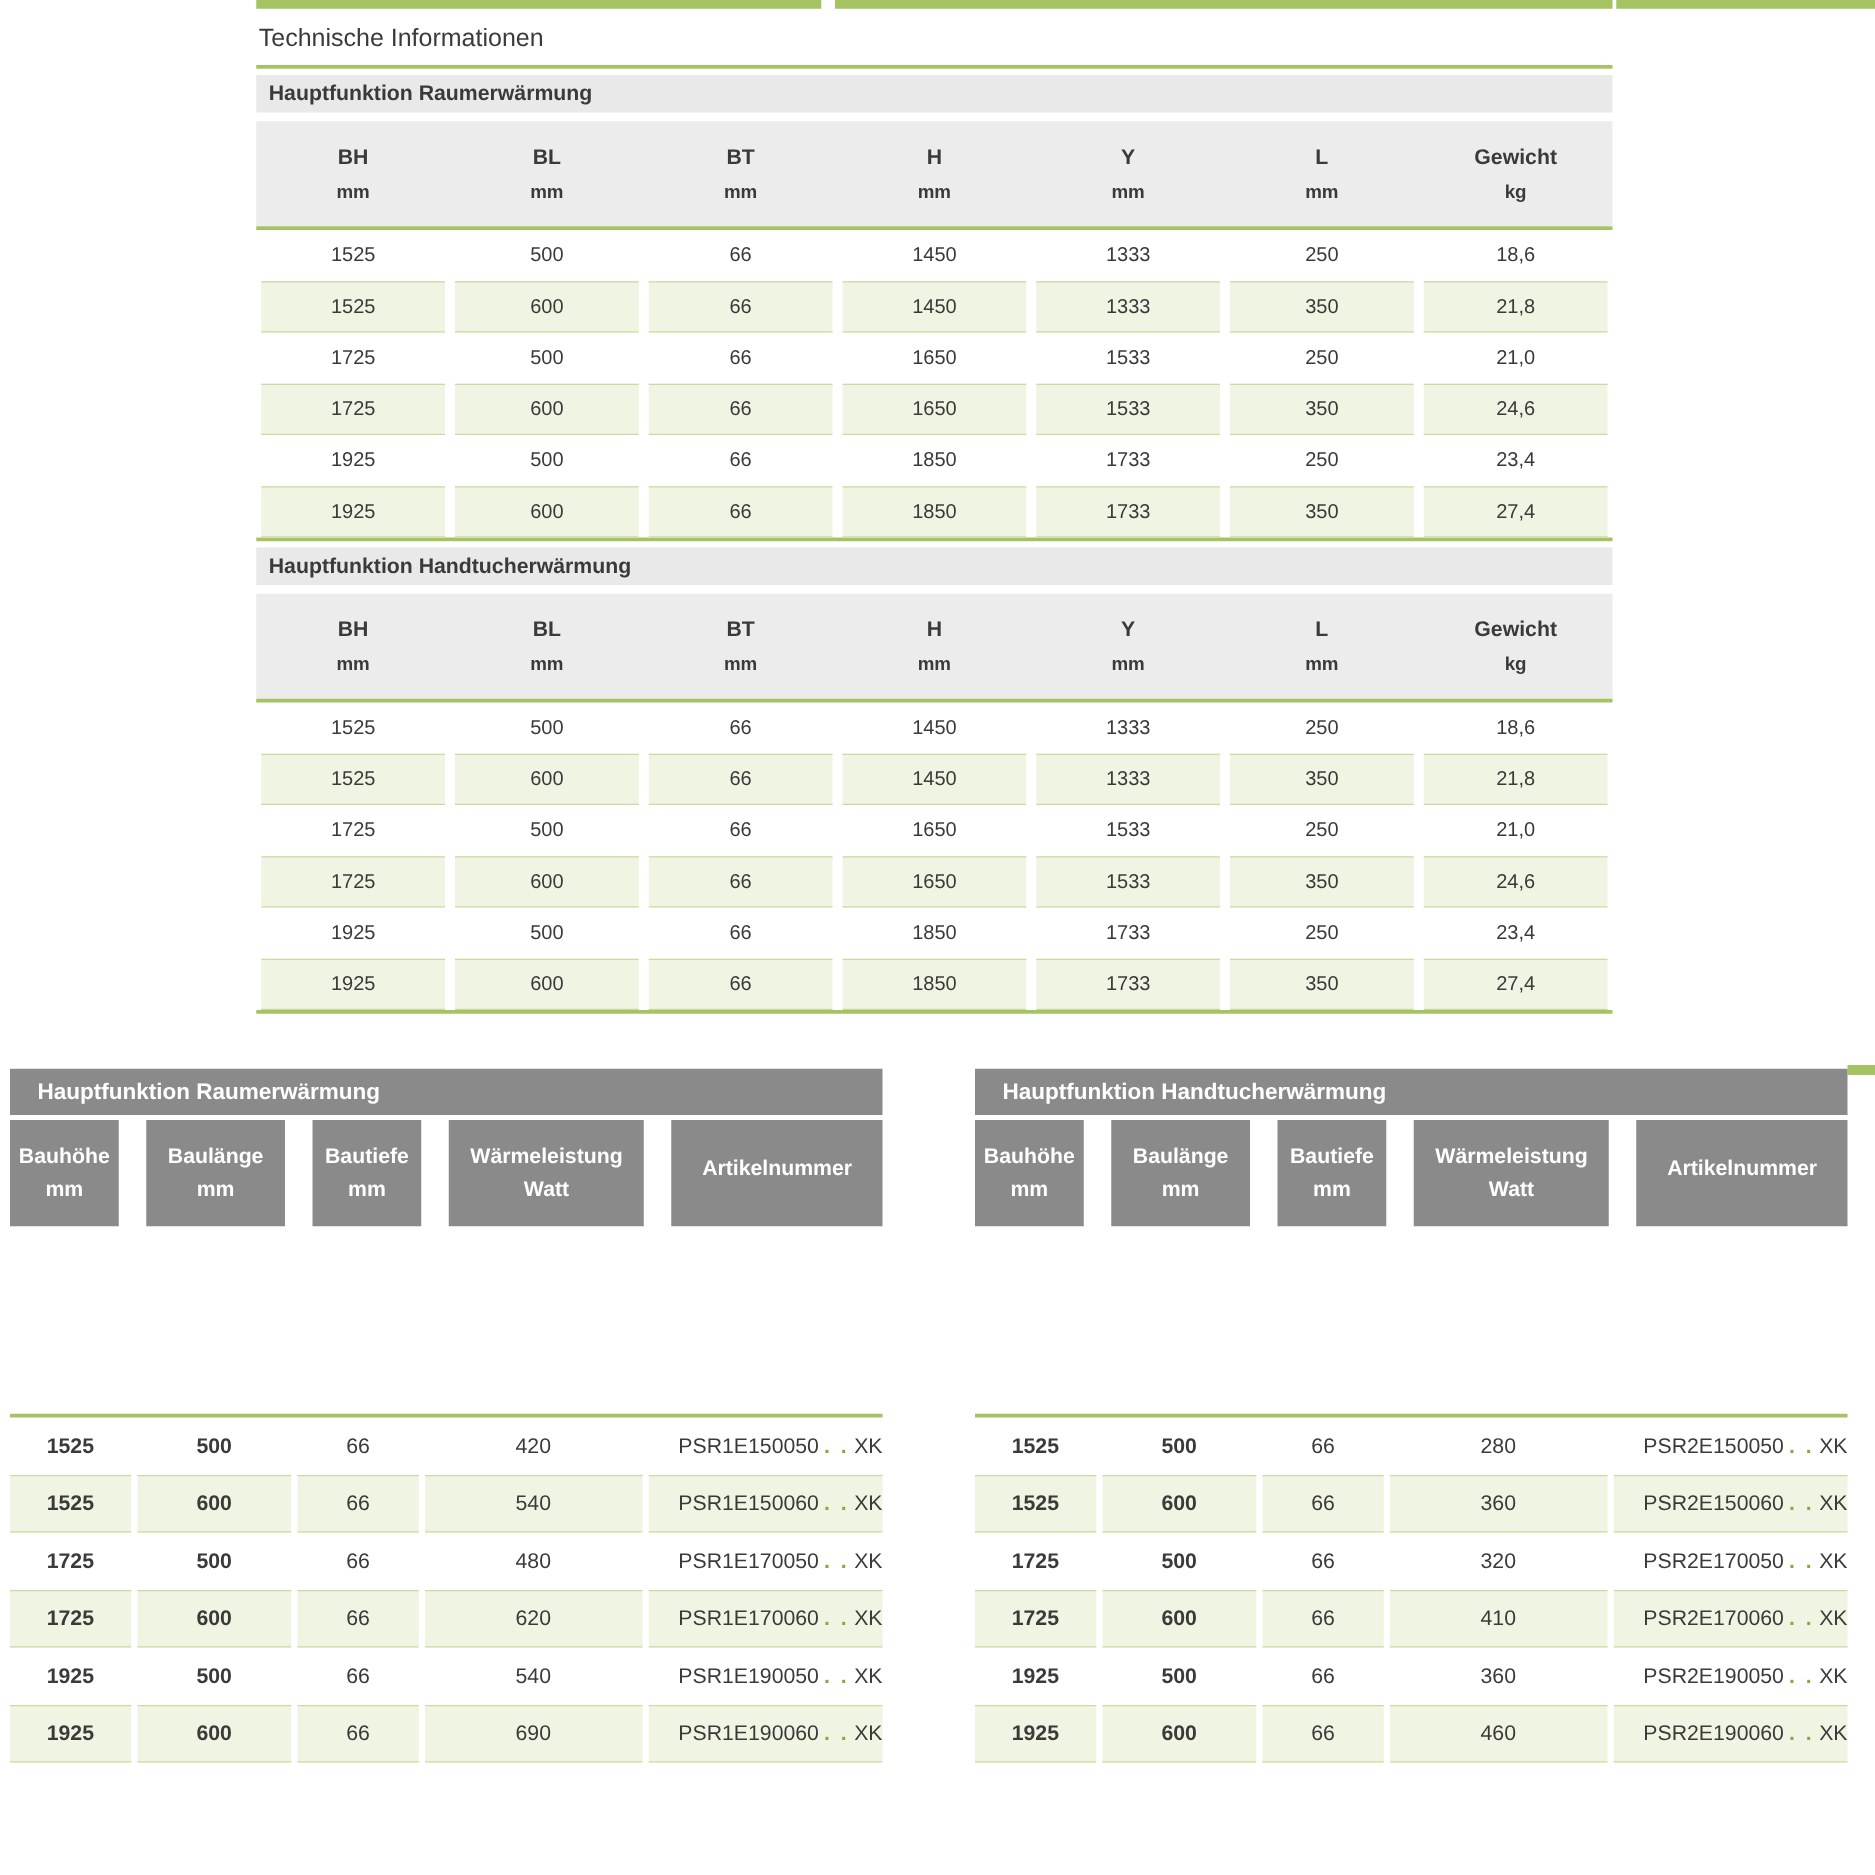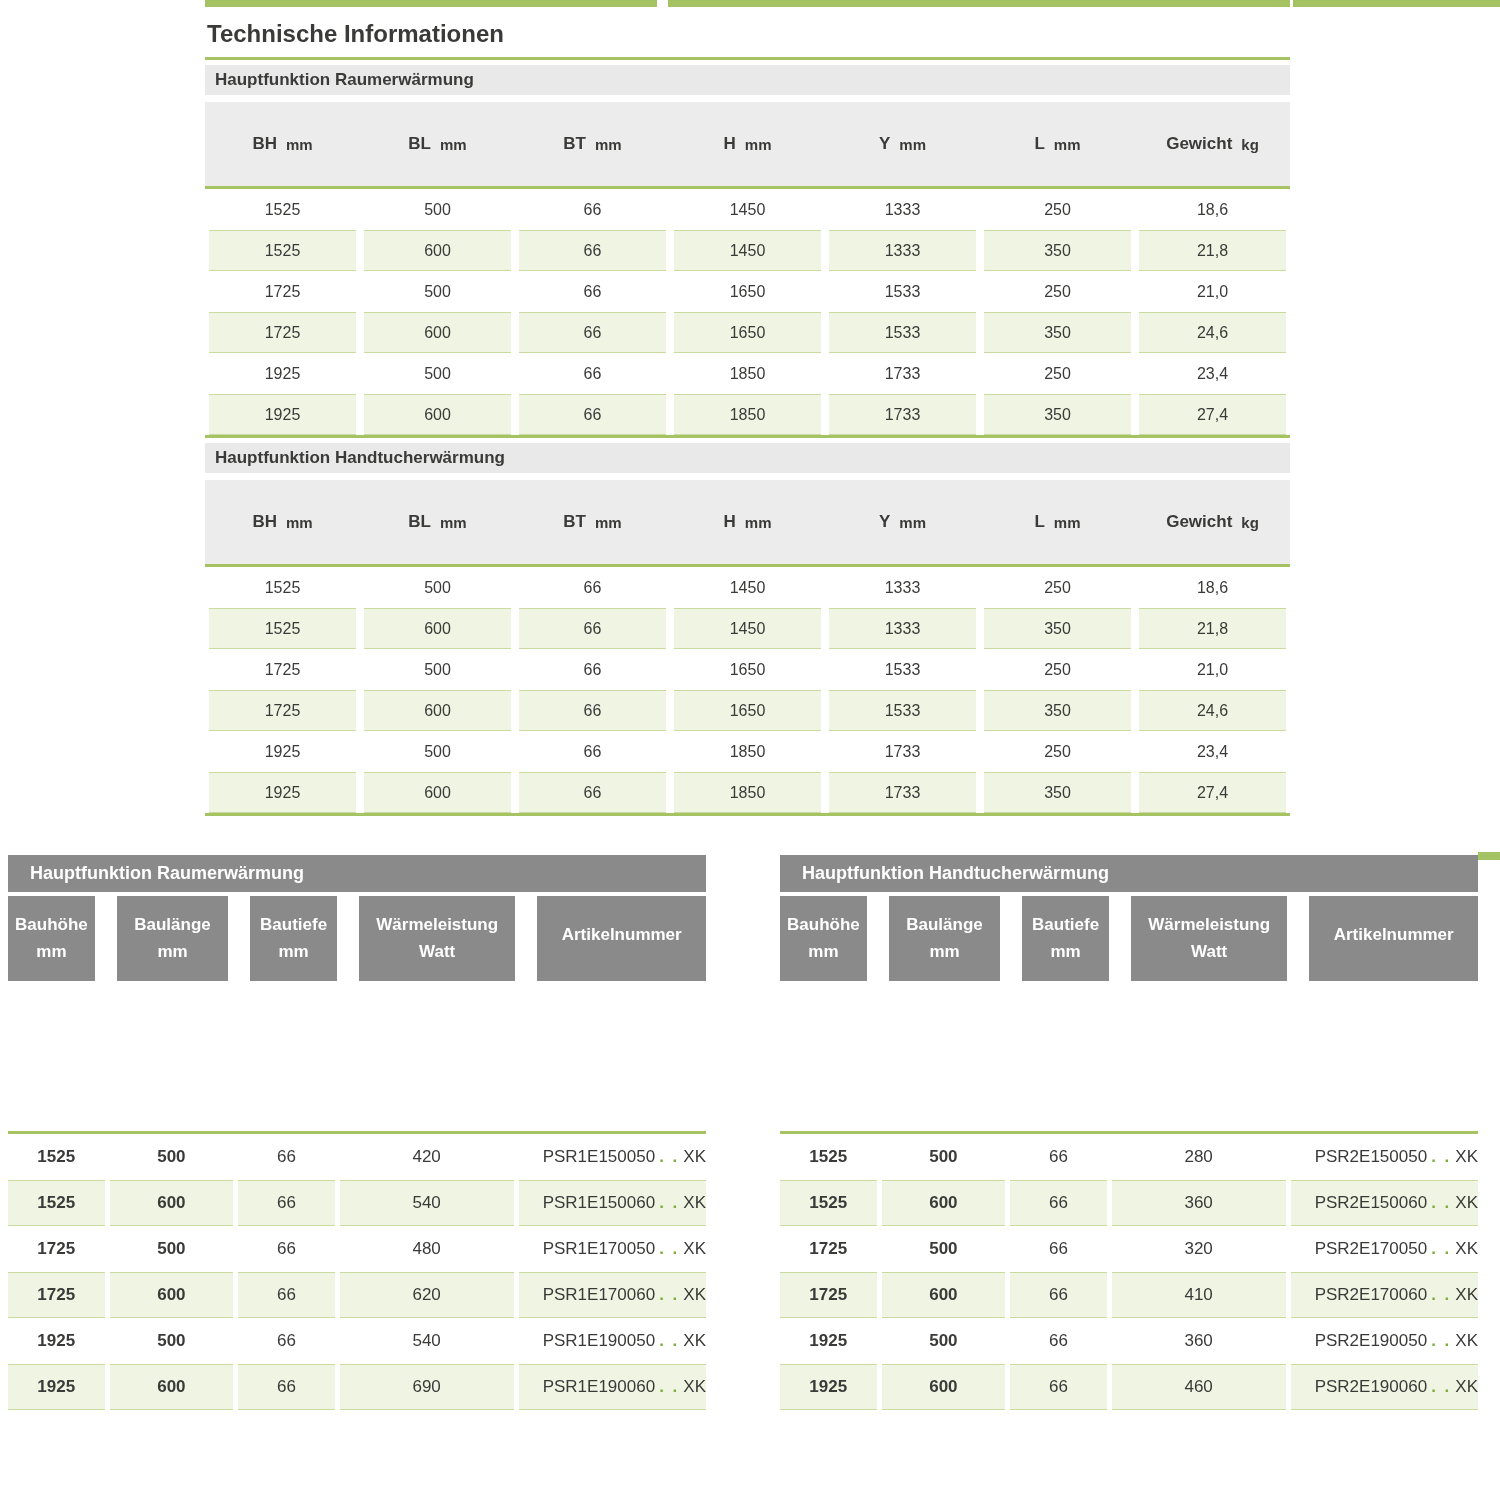--- a/index.html
+++ b/index.html
@@ -3,25 +3,25 @@
 <meta charset="utf-8">
 <style>
   *{margin:0;padding:0;box-sizing:border-box}
   html,body{width:1500px;height:1500px}
   body{position:relative;background:#ffffff;color:#3a3a39;font-family:"Liberation Sans","DejaVu Sans",sans-serif;overflow:hidden}
 
   .greenbar{position:absolute;background:#a6c363}
 
   
   .top-wrap{position:absolute;left:205px;top:7px;width:1085px}
-  .page-title{font-size:24px;font-weight:bold;margin:13px 0 9px 2px}
+  .page-title{font-size:20px;font-weight:normal;margin:13px 0 9px 2px}
   .rule{height:3px;background:#a6c363}
   .section-bar{height:30px;background:#e9e9e9;display:flex;align-items:center;padding-left:10px;font-size:17px;font-weight:bold;margin-top:5px}
   .thead{display:flex;background:#ececec;height:84px;margin-top:7px}
-  .thcell{flex:1;display:flex;flex-direction:row;align-items:center;justify-content:center;gap:9px;font-weight:bold}
+  .thcell{flex:1;display:flex;flex-direction:column;align-items:center;justify-content:center;gap:9px;font-weight:bold}
   .thl{font-size:17px}
   .thu{font-size:15px}
   .trow{display:flex;height:41px}
   .tcell{flex:1;display:flex;align-items:center;justify-content:center;font-size:16px}
   .trow.alt .tcell{background:#f0f5e3;border-top:1px solid #c9db9e;border-bottom:1px solid #c9db9e;margin:0 4px}
 
   
   .bt{position:absolute;top:855px;width:698px}
   .bt-left{left:8px}
   .bt-right{left:780px}

